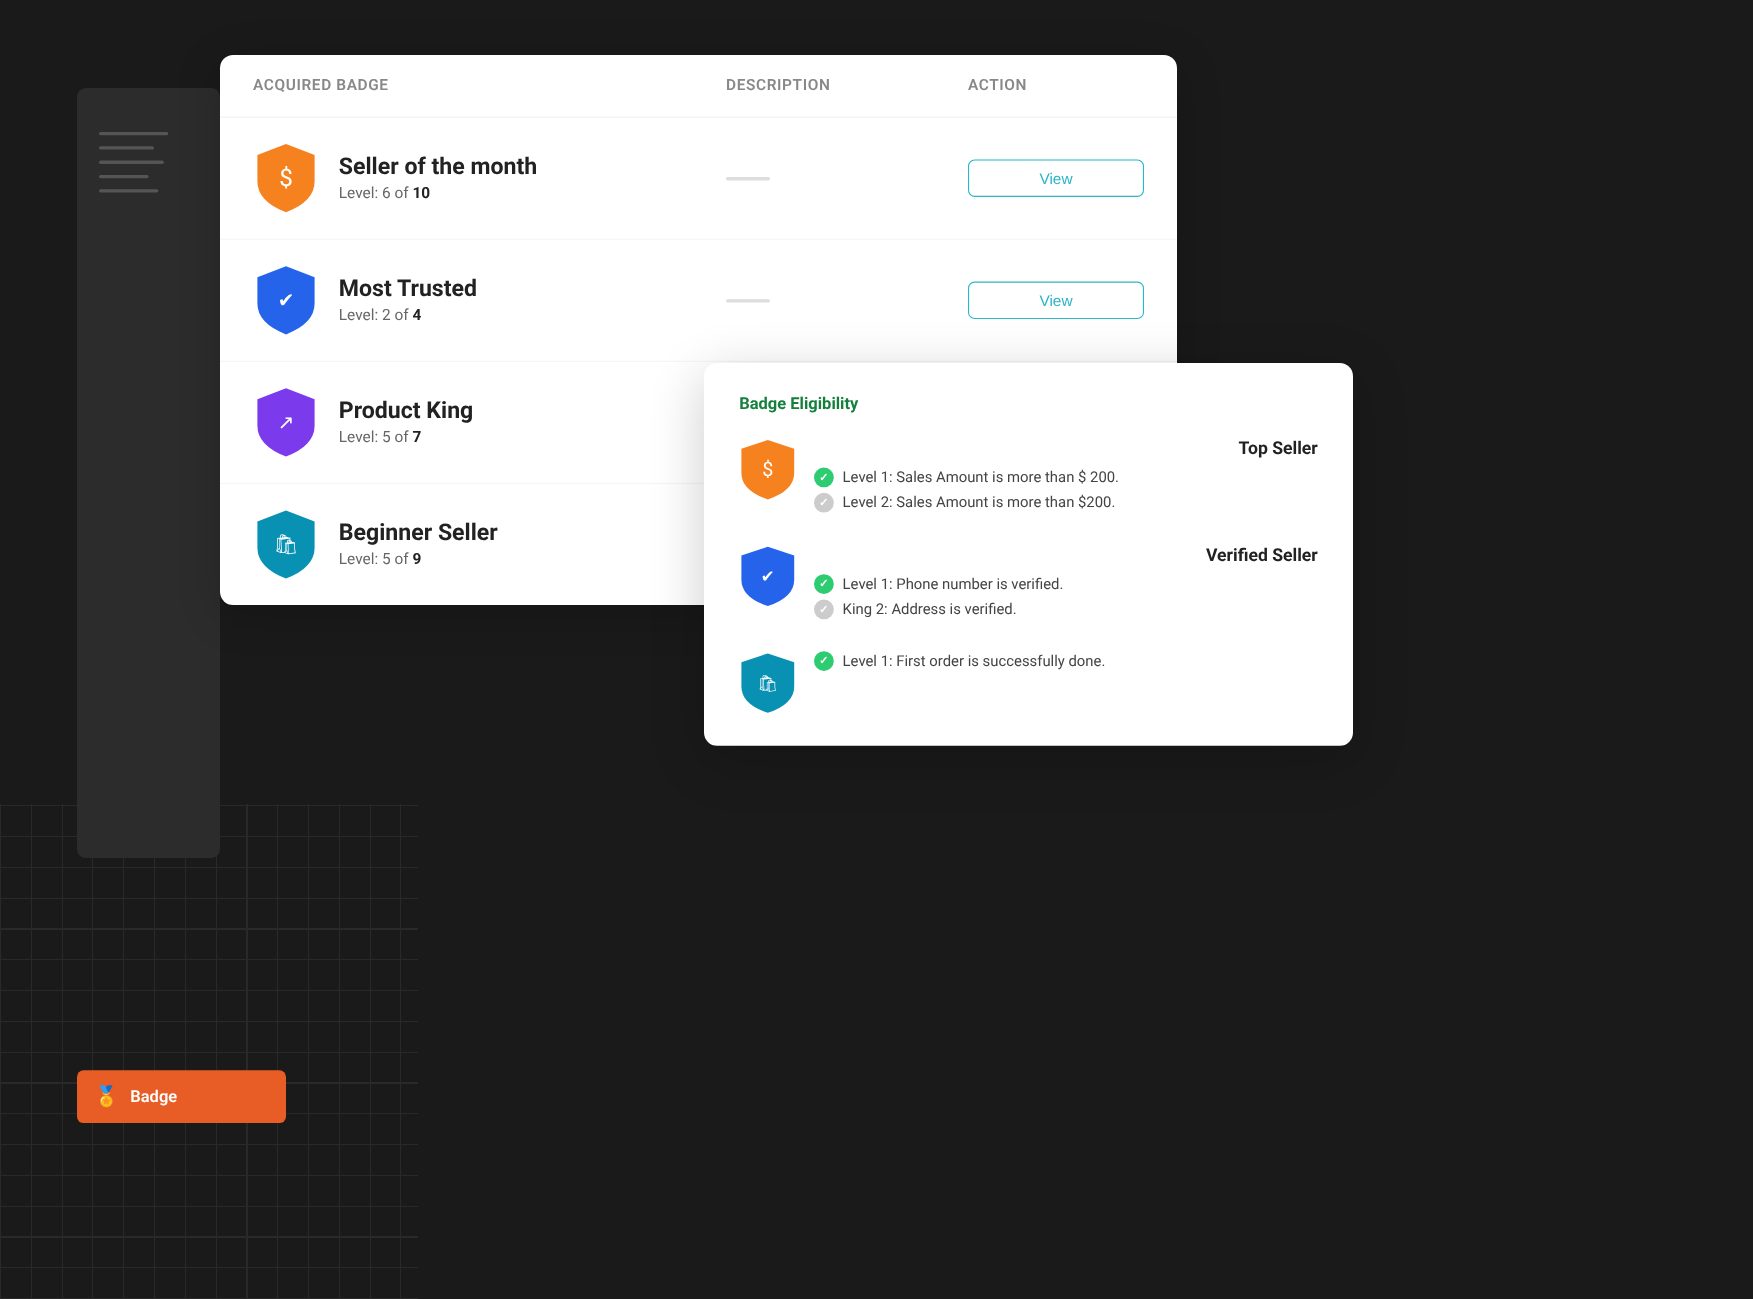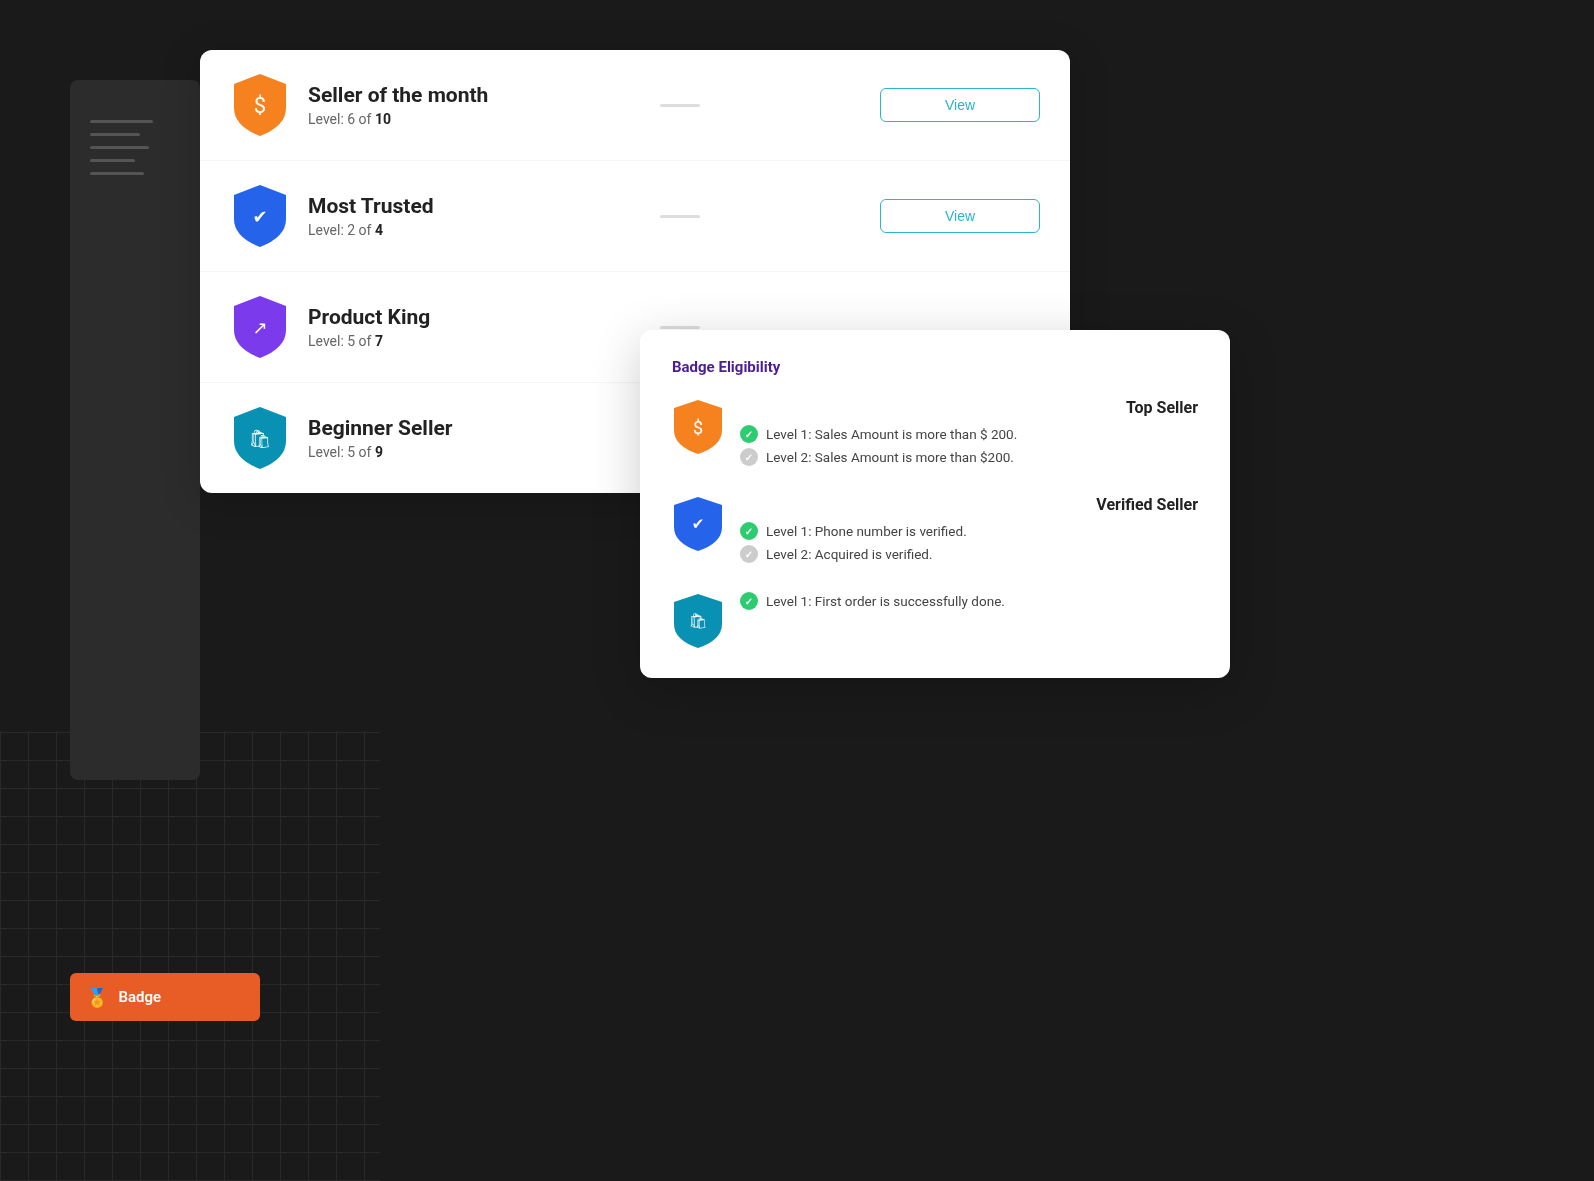--- a/index.html
+++ b/index.html
@@ -203,21 +203,21 @@
       width: 590px;
       background: #ffffff;
       border-radius: 12px;
       box-shadow: 0 12px 50px rgba(0,0,0,0.20);
       padding: 28px 32px;
     }
 
     .eligibility-title {
       font-size: 15px;
       font-weight: 700;
-      color: #4c1d95;
+      color: #15803d;
       margin-bottom: 22px;
     }
 
     .eligibility-badge-row {
       display: flex;
       align-items: flex-start;
       gap: 16px;
       margin-bottom: 24px;
     }
 
@@ -316,20 +316,25 @@
   </div>
 </div>
 
 <div class="sidebar-badge-item">
   <span class="badge-icon-small">🏅</span>
   <span class="badge-label">Badge</span>
 </div>
 
 <div class="main-panel">
 
+  <div class="table-header">
+    <div class="table-header-cell">Acquired Badge</div>
+    <div class="table-header-cell">Description</div>
+    <div class="table-header-cell">Action</div>
+  </div>
 
   <div class="table-row">
     <div class="badge-info">
       <div class="badge-shield">
         <svg viewBox="0 0 60 66" xmlns="http://www.w3.org/2000/svg">
           <path class="shield-orange" d="M30 2 L56 12 L56 36 Q56 54 30 64 Q4 54 4 36 L4 12 Z"></path>
         </svg>
         <span class="badge-shield-icon">$</span>
       </div>
       <div class="badge-text-group">
@@ -440,21 +445,21 @@
       <div class="eligibility-level">
         <div class="check-green">
           <span class="check-inner">✓</span>
         </div>
         <span>Level 1: Phone number is verified.</span>
       </div>
       <div class="eligibility-level">
         <div class="check-gray">
           <span class="check-inner">✓</span>
         </div>
-        <span>Level 2: Acquired is verified.</span>
+        <span>King 2: Address is verified.</span>
       </div>
     </div>
   </div>
 
   <div class="eligibility-badge-row" style="margin-bottom:0;">
     <div class="eligibility-badge-shield">
       <svg viewBox="0 0 52 58" xmlns="http://www.w3.org/2000/svg">
         <path class="shield-teal" d="M26 2 L50 10 L50 32 Q50 48 26 56 Q2 48 2 32 L2 10 Z"></path>
       </svg>
       <span class="eligibility-badge-shield-icon" style="font-size:15px;">🛍</span>

